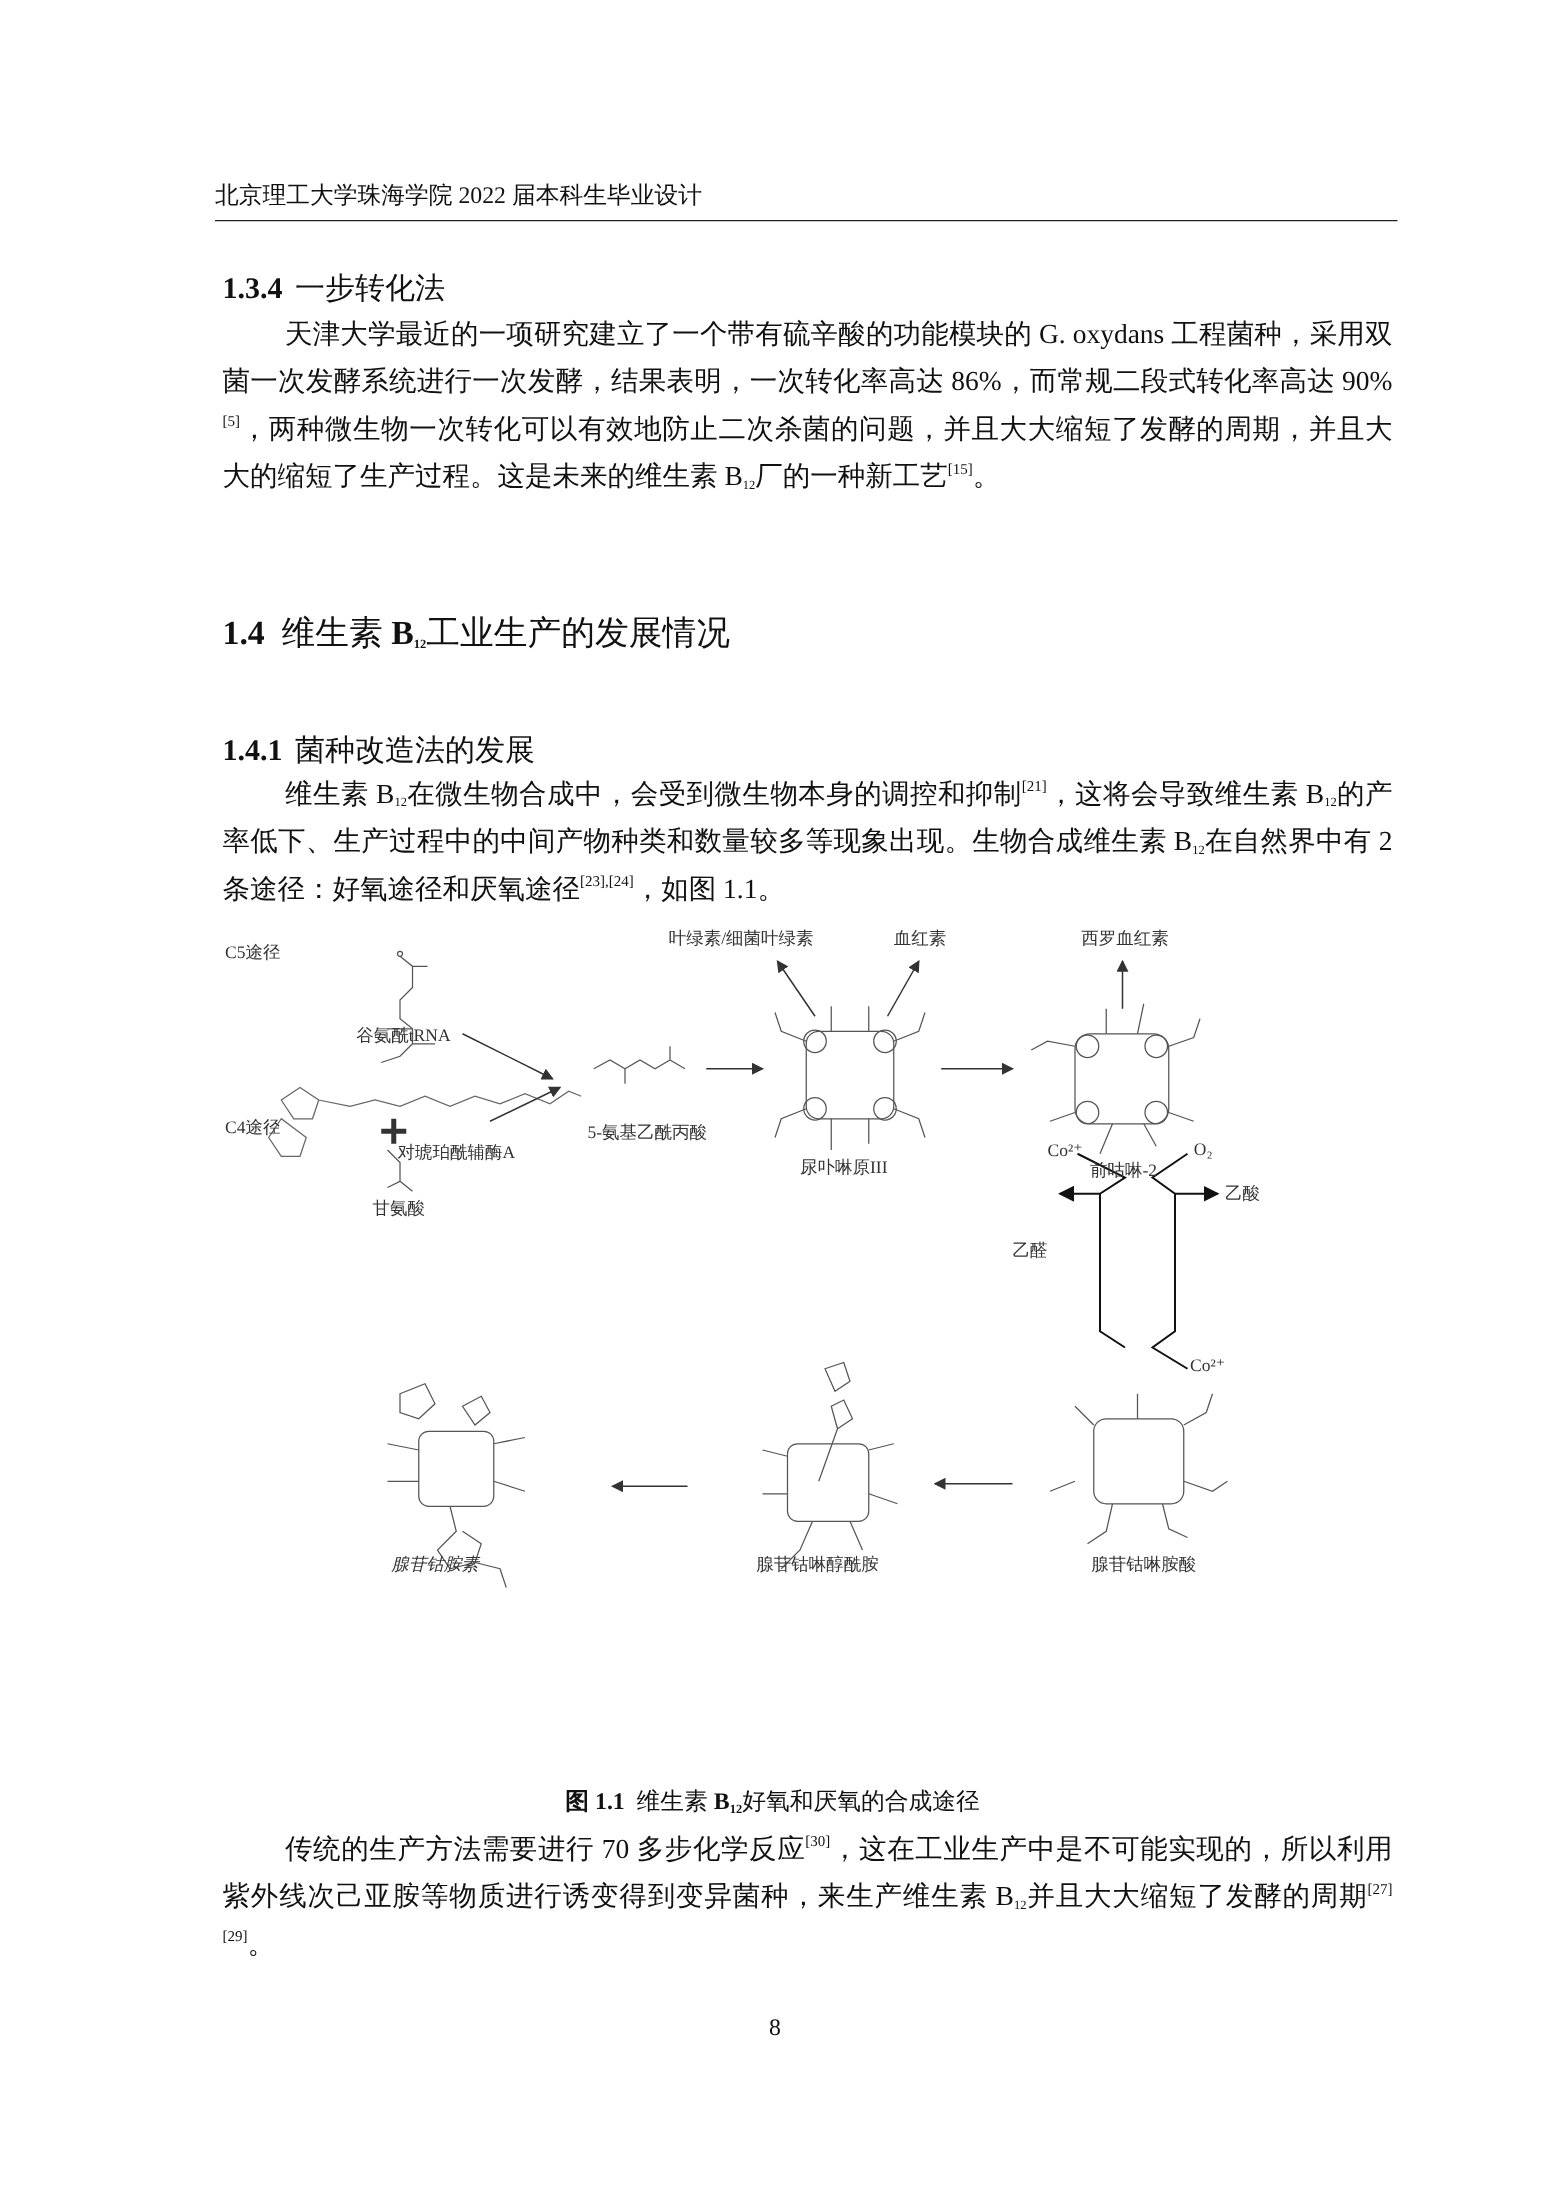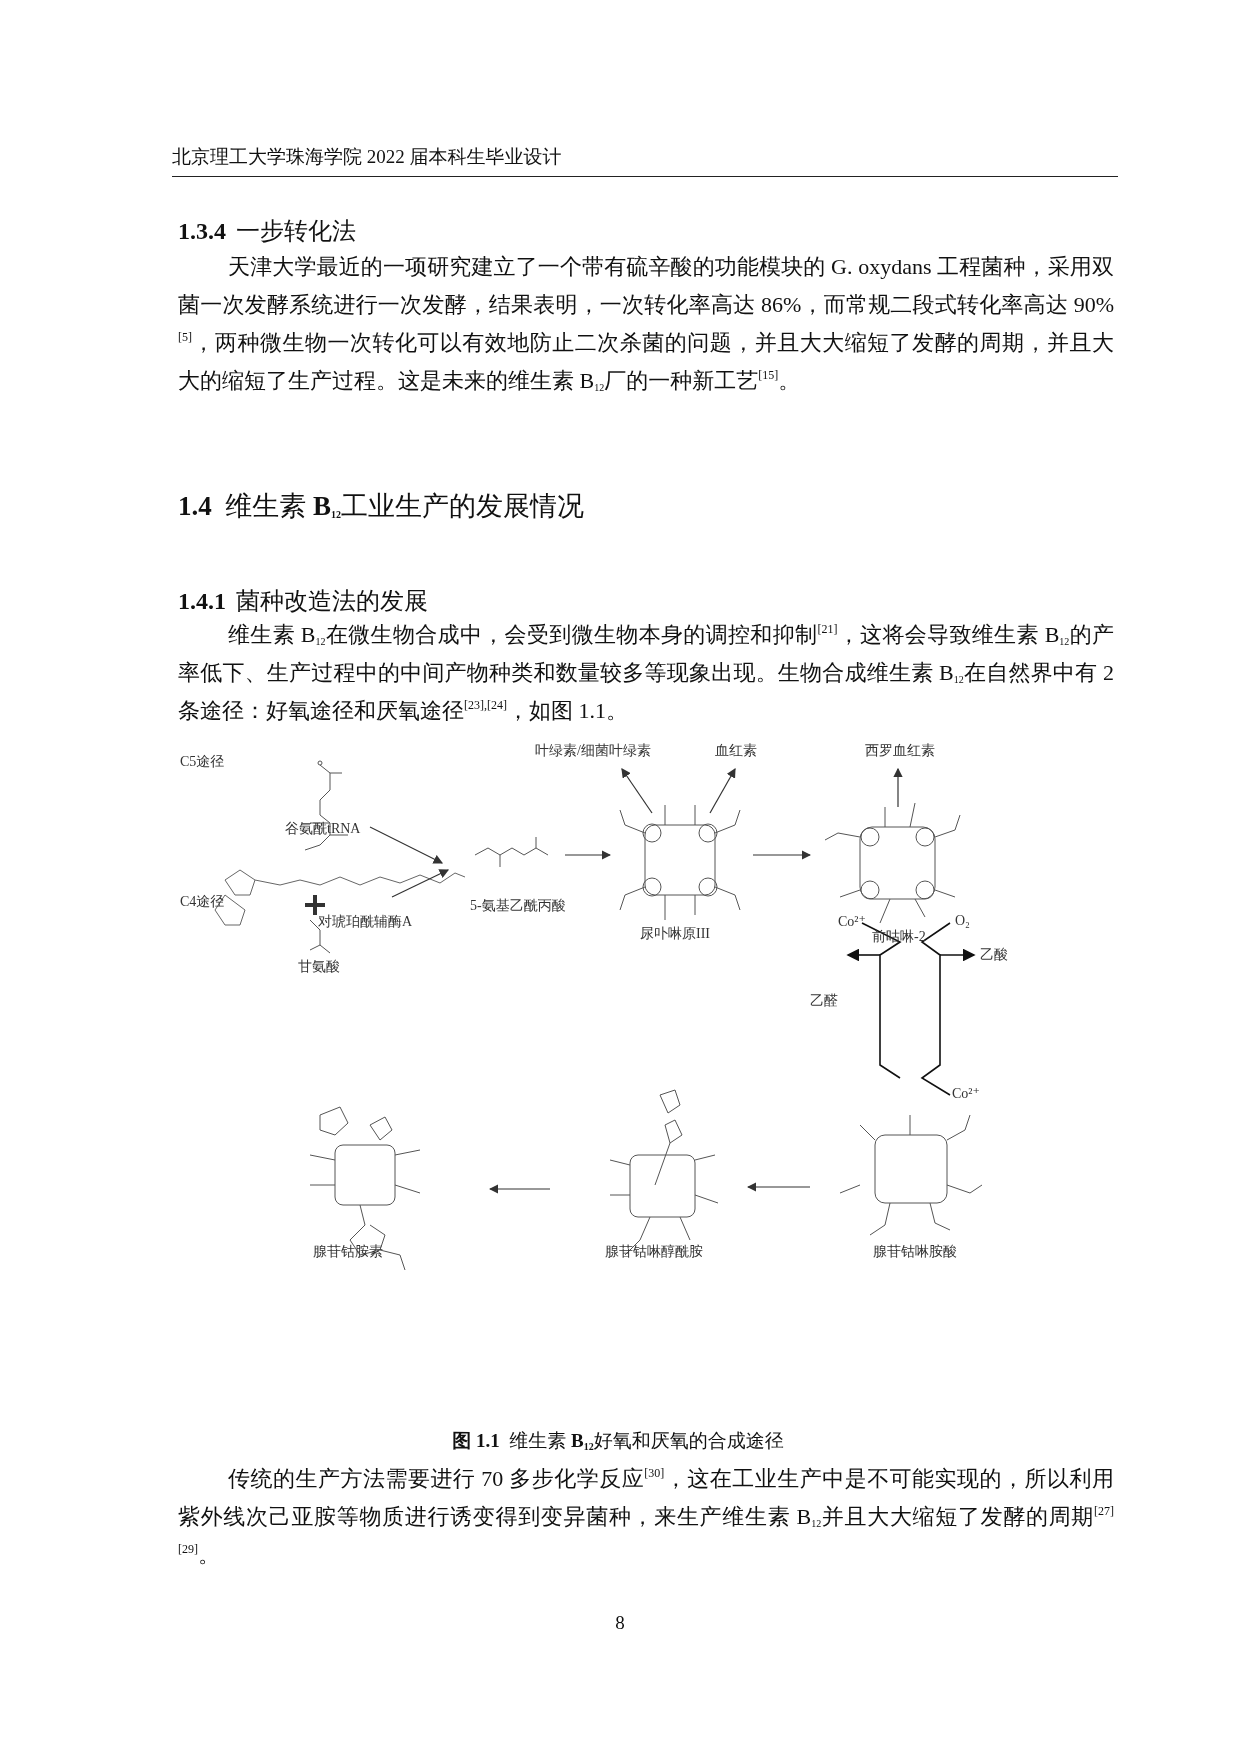--- a/index.html
+++ b/index.html
@@ -132,21 +132,21 @@
   <div class="fig-label" style="left:545px; top:-3px;">血红素</div>
   <div class="fig-label" style="left:695px; top:-3px;">西罗血红素</div>
   <div class="fig-label" style="left:470px; top:180px;">尿卟啉原III</div>
   <div class="fig-label" style="left:702px; top:183px;text-align:center;">前咕啉-2</div>
   
   <div class="fig-label" style="left:668px; top:168px;">Co²⁺</div>
   <div class="fig-label" style="left:785px; top:168px;">O₂</div>
   <div class="fig-label" style="left:640px; top:201px;margin-top:46px;">乙醛</div>
   <div class="fig-label" style="left:810px; top:201px;">乙酸</div>
   <div class="fig-label" style="left:782px; top:340px;">Co²⁺</div>
-  <div class="fig-label" style="left:143px; top:498px;">腺苷钴胺素</div>
+  <div class="fig-label" style="left:143px; top:498px;font-style:italic;">腺苷钴胺素</div>
   <div class="fig-label" style="left:435px; top:498px;">腺苷钴啉醇酰胺</div>
   <div class="fig-label" style="left:703px; top:498px;">腺苷钴啉胺酸</div>
 </div>
 
 <div class="caption">
   <span style="font-weight:bold">图 1.1</span>&nbsp;&nbsp;<span>维生素 </span><b>B</b><sub style="font-weight:bold">12</sub><span>好氧和厌氧的合成途径</span>
 </div>
 
 <div class="para" style="top:1460px;"><span>传统的生产方法需要进行 70 多步化学反应</span><sup>[30]</sup><span>，这在工业生产中是不可能实现的，所以利用紫外线次己亚胺等物质进行诱变得到变异菌种，来生产维生素 B</span><sub>12</sub><span>并且大大缩短了发酵的周期</span><sup>[27][29]</sup><span>。</span></div>
 

